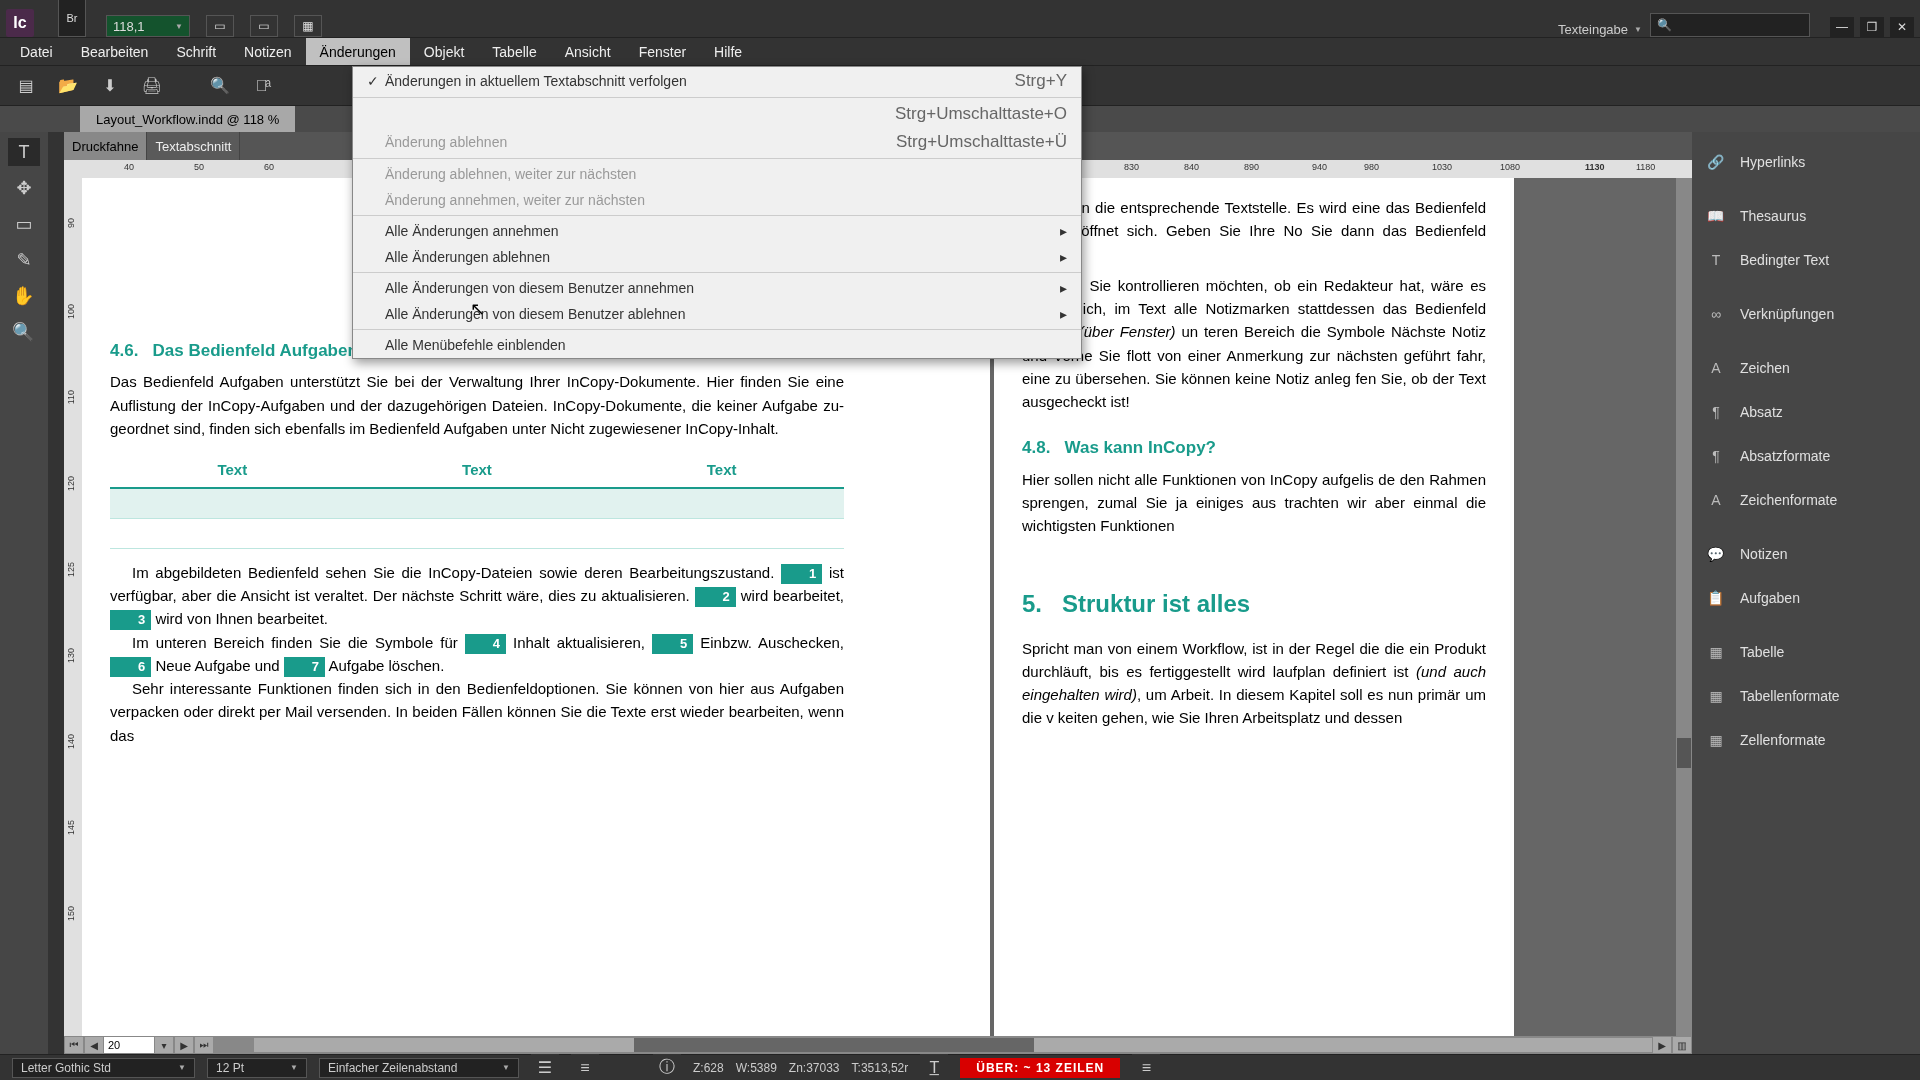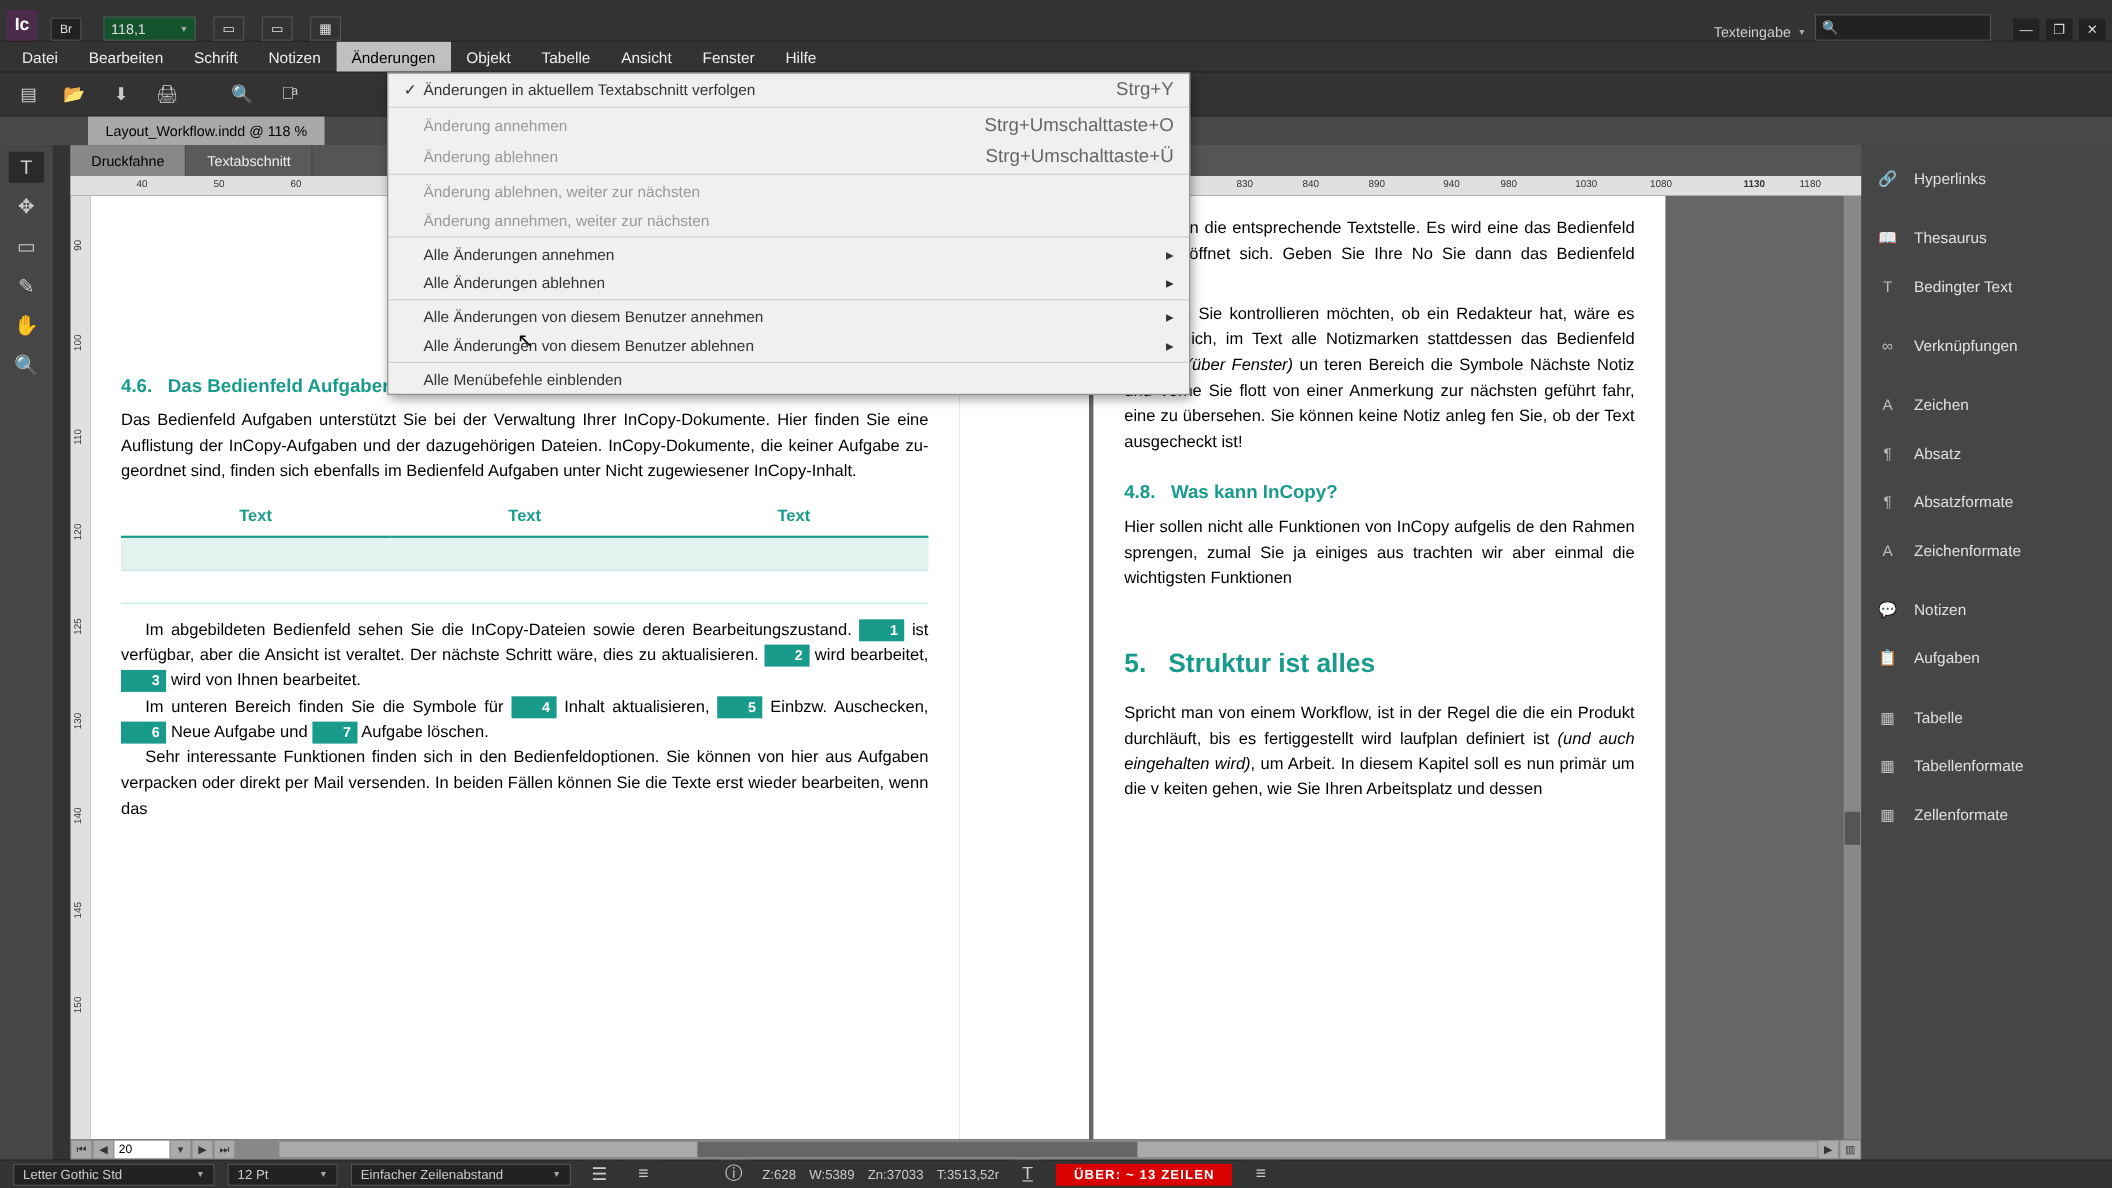--- a/index.html
+++ b/index.html
@@ -1,21 +1,21 @@
 <!DOCTYPE html>
 <html><head>
 <meta charset="utf-8">
 <style>
 * { margin: 0; padding: 0; box-sizing: border-box; font-family: "Segoe UI", Tahoma, sans-serif; }
 body { background: #333333; color: #e0e0e0; width: 1920px; height: 1080px; overflow: hidden; font-size: 12px; }
 
 
 .titlebar { height: 38px; background: #333; display: flex; align-items: flex-end; padding: 0 6px; border-bottom: 1px solid #222; }
 .titlebar .app-icon { width: 28px; height: 28px; background: #4b2a4a; color: #fff; display: flex; align-items: center; justify-content: center; font-weight: bold; font-size: 16px; border-radius: 2px; }
-.titlebar .br-icon { width: 28px; height: 21px; background: #222; color: #ddd; display: flex; align-items: center; justify-content: center; font-size: 11px; margin-left: 12px; border: 1px solid #555; }
+.titlebar .br-icon { width: 28px; height: 38px; background: #222; color: #ddd; display: flex; align-items: center; justify-content: center; font-size: 11px; margin-left: 24px; border: 1px solid #555; }
 .zoom-box { margin-left: 20px; width: 84px; height: 22px; background: #14532d; border: 1px solid #555; display: flex; align-items: center; padding: 0 6px; color: #ddd; font-size: 13px; justify-content: space-between; }
 .mini-tool { width: 28px; height: 22px; margin-left: 16px; background: #333; border: 1px solid #555; display: flex; align-items: center; justify-content: center; }
 .spacer { flex: 1; }
 .workspace { font-size: 13px; color: #ccc; margin-right: 8px; display:flex; align-items:center; gap:6px;}
 .search-box { width: 160px; height: 24px; background: #222; border: 1px solid #555; display: flex; align-items: center; padding: 0 6px; }
 .win-controls { display: flex; gap: 6px; margin-left: 20px; }
 .win-btn { width: 24px; height: 20px; background: #222; display: flex; align-items: center; justify-content: center; color: #ddd; font-size: 12px; }
 
 
 .menubar { height: 28px; background: #333; display: flex; align-items: stretch; padding: 0 6px; border-bottom: 1px solid #222; font-size: 14px; }
@@ -32,21 +32,21 @@
 
 
 .main { display: flex; height: calc(1080px - 38px - 28px - 40px - 26px - 26px); position: relative; }
 .left-tools { width: 48px; background: #464646; display: flex; flex-direction: column; align-items: center; padding-top: 6px; gap: 8px; }
 .ltool { width: 32px; height: 28px; display: flex; align-items: center; justify-content: center; color: #ccc; font-size: 18px; }
 .ltool.active { background: #2a2a2a; }
 
 .doc-wrap { flex: 1; background: #666; display: flex; flex-direction: column; position: relative; margin-left:16px;}
 
 .view-tabs { height: 28px; background: #555; display: flex; align-items: stretch; }
-.view-tab { padding: 0 19px; display: flex; align-items: center; font-size: 13px; color: #eee; background: #5a5a5a; border-right: 1px solid #444; }
+.view-tab { padding: 0 8px; display: flex; align-items: center; font-size: 13px; color: #eee; background: #5a5a5a; border-right: 1px solid #444; }
 .view-tab.active { background: #888; color: #000; }
 
 .ruler-h { height: 18px; background: #e0e0e0; color: #333; font-size: 9px; display: flex; align-items: center; position: relative; overflow: hidden; }
 .ruler-h .tick { position: absolute; top: 2px; font-size: 9px; }
 .ruler-v { width: 18px; background: #e0e0e0; color: #333; font-size: 8px; position: relative; }
 .ruler-v .vtick { position: absolute; left: 2px; writing-mode: vertical-rl; transform: rotate(180deg); font-size: 9px; }
 
 .doc-scroll { flex: 1; display: flex; background: #666; position: relative; overflow: hidden; }
 .page-area { flex: 1; background: #666; display: flex; position: relative; overflow: hidden; }
 .paper { background: #fff; color: #000; font-family: Georgia, serif; padding: 18px 28px; line-height: 1.55; font-size: 15px; position: relative; }
@@ -358,21 +358,20 @@
 
 <div class="dropdown" id="dropdown">
     <div class="dd-item">
       <span class="check">✓</span>
       <span class="lbl">Änderungen in aktuellem Textabschnitt verfolgen</span>
       <span class="shortcut">Strg+Y</span>
     </div>
     <div class="dd-sep"></div>
     <div class="dd-item disabled">
       <span class="check"></span>
-      <span class="lbl">Änderung annehmen</span>
       <span class="shortcut">Strg+Umschalttaste+O</span>
     </div>
     <div class="dd-item disabled">
       <span class="check"></span>
       <span class="lbl">Änderung ablehnen</span>
       <span class="shortcut">Strg+Umschalttaste+Ü</span>
     </div>
     <div class="dd-sep"></div>
     <div class="dd-item disabled">
       <span class="check"></span>

